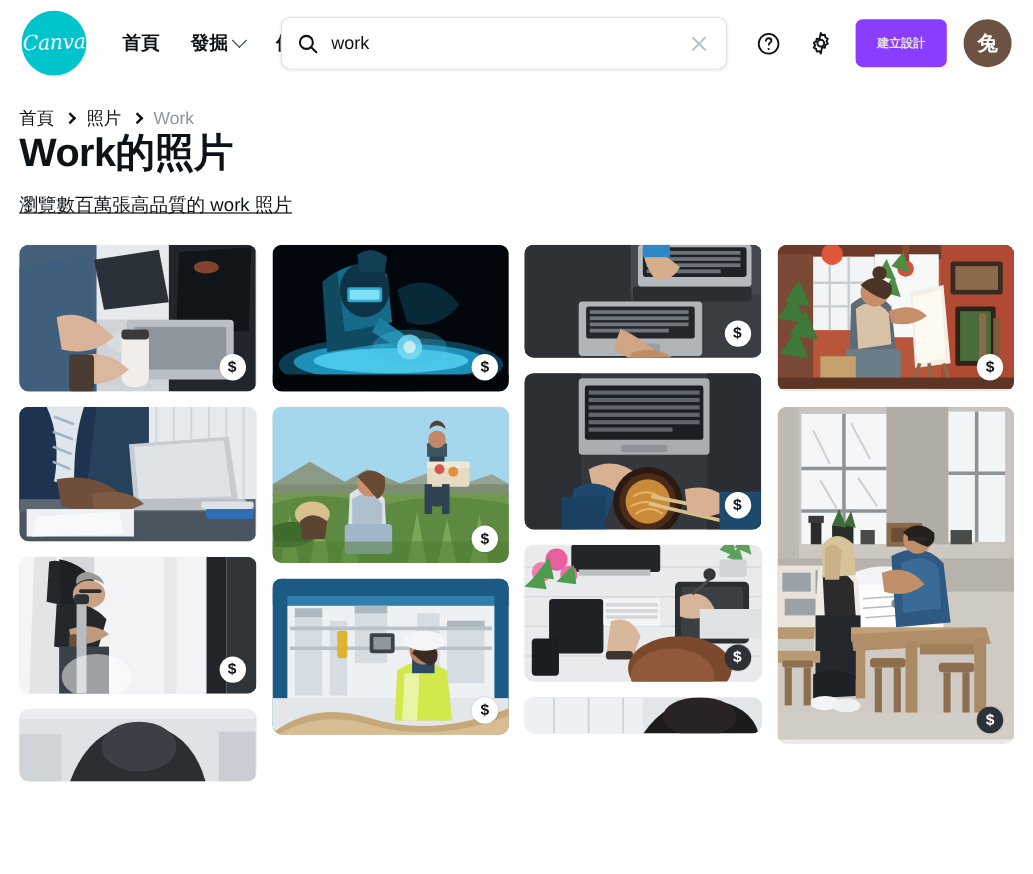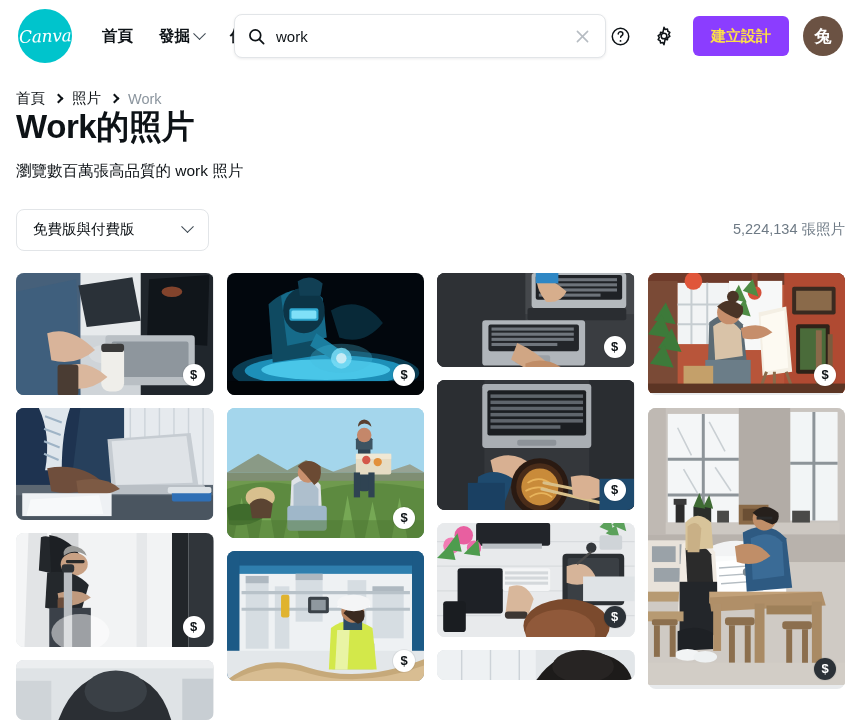--- a/index.html
+++ b/index.html
@@ -95,26 +95,26 @@
     gap: 14px;
     padding-right: 2px;
   }
   .icon-btn {
     width: 30px; height: 30px;
     display: flex; align-items: center; justify-content: center;
     cursor: pointer; background: transparent; border: none;
   }
   .cta {
     background: #8b3dff;
-    color: #fde047;
+    color: #e5e5e5;
     border: none;
     border-radius: 6px;
     height: 40px;
     padding: 0 18px;
-    font-size: 15px;
+    font-size: 10px;
     font-weight: 700;
     font-family: "Liberation Sans", sans-serif;
     cursor: pointer;
     white-space: nowrap;
   }
   .avatar {
     width: 40px; height: 40px;
     border-radius: 50%;
     background: #6b5243;
     color: #ffffff;
@@ -146,20 +146,21 @@
   .title {
     font-size: 33px;
     font-weight: 800;
     letter-spacing: -0.4px;
     line-height: 1.15;
   }
   .subtitle {
     font-size: 15.5px;
     color: #0d1216;
     margin-top: 15px;
+    text-decoration: underline;
   }
 
   .filter-row {
     display: flex;
     align-items: center;
     margin-top: 27px;
     height: 42px;
   }
   .filter-select {
     height: 42px;
@@ -279,27 +280,20 @@
     <span class="crumb">首頁</span>
     <span class="crumb-sep"></span>
     <span class="crumb">照片</span>
     <span class="crumb-sep"></span>
     <span class="crumb current">Work</span>
   </div>
 
   <h1 class="title">Work的照片</h1>
   <p class="subtitle">瀏覽數百萬張高品質的 work 照片</p>
 
-  <div class="filter-row">
-    <div class="filter-select">
-      <span>免費版與付費版</span>
-      <span class="chev"></span>
-    </div>
-    <span class="count">5,224,134 張照片</span>
-  </div>
 
   <div class="grid">
 
     <div class="col">
 
       <div class="tile" style="height:122px">
         <svg class="art" viewBox="0 0 190 122" preserveAspectRatio="none">
           <rect width="190" height="122" fill="#cfd4d8"></rect>
           <rect x="60" y="0" width="130" height="60" fill="#e7eaec"></rect>
           <rect x="0" y="0" width="62" height="122" fill="#46607a"></rect>

